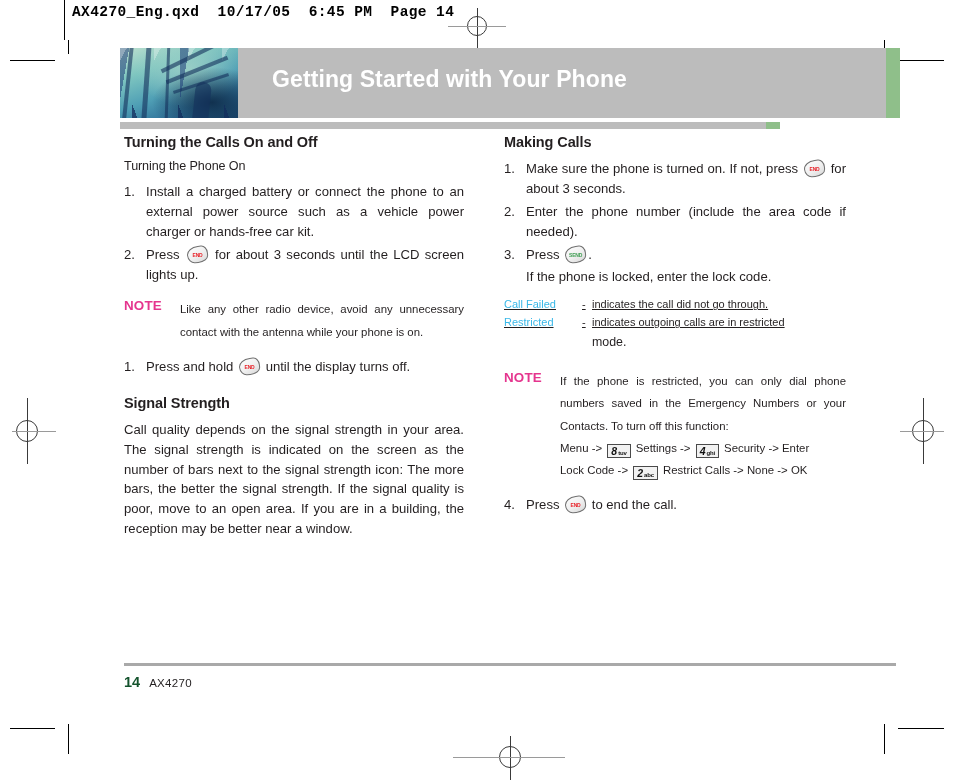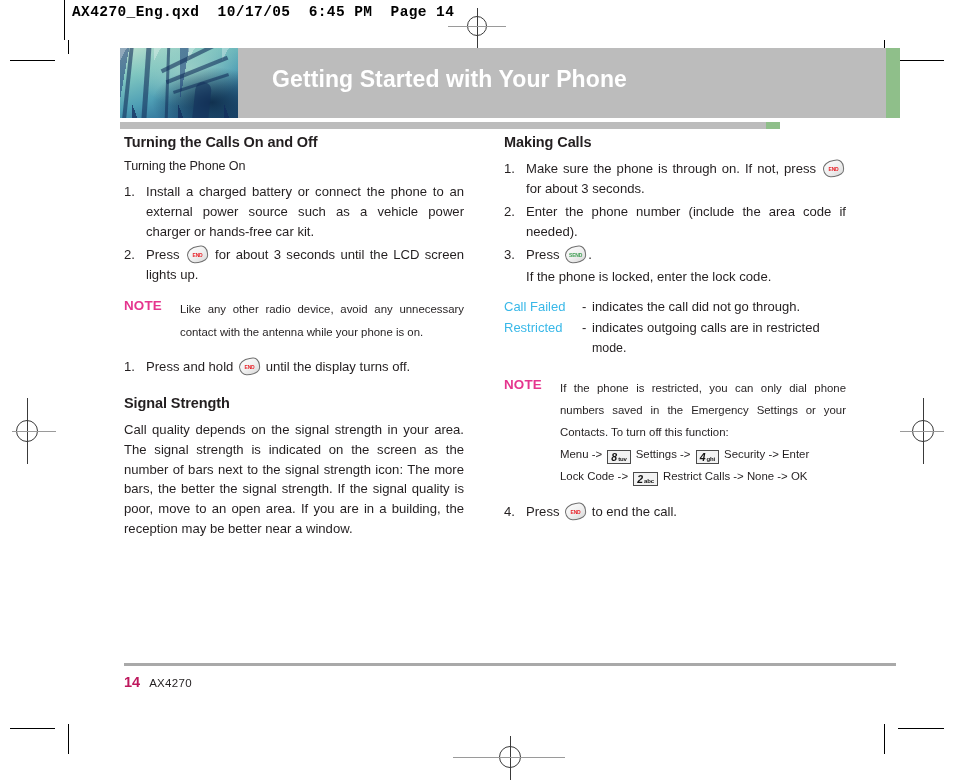--- a/index.html
+++ b/index.html
@@ -108,30 +108,30 @@
     display:inline-block;vertical-align:-3px;
     border:1px solid #4a4a4a;background:#f2f2f2;
     padding:0 3px;height:14px;line-height:13px;
     margin:0 2px;box-sizing:border-box;white-space:nowrap;
   }
   .kp .d{font-size:10.5px;font-weight:bold;font-style:italic;color:#111;}
   .kp .l{font-size:6px;font-weight:bold;color:#111;letter-spacing:-.2px;margin-left:1px;}
 
   
   .terms{margin:9px 0 0 0;}
-  .term-row{display:flex;font-size:13px;line-height:1.62;}
+  .term-row{display:flex;font-size:11px;line-height:1.62;text-decoration:underline;}
   .term-name{flex:0 0 78px;}
   .term-dash{flex:0 0 10px;}
   .term-def{flex:1 1 auto;}
   .term-cont{margin-left:88px;font-size:12.4px;line-height:1.62;}
 
   
   .footer-rule{position:absolute;left:124px;top:663px;width:772px;height:3px;background:#a9a9a9;}
   .footer{position:absolute;left:124px;top:674px;font-size:0;}
-  .footer .pg{font-size:14.5px;font-weight:bold;color:#be185d;}
+  .footer .pg{font-size:14.5px;font-weight:bold;color:#14532d;}
   .footer .bk{font-size:11.5px;color:#231f20;margin-left:9px;letter-spacing:.3px;}
 </style>
 </head>
 <body>
 
 <div class="page">
 
   <div class="prepress-rule"></div>
   <div class="prepress">AX4270_Eng.qxd  10/17/05  6:45 PM  Page 14</div>
 
@@ -219,21 +219,21 @@
     <p class="para">Call quality depends on the signal strength in your area. The signal strength is indicated on the screen as the number of bars next to the signal strength icon: The more bars, the better the signal strength. If the signal quality is poor, move to an open area. If you are in a building, the reception may be better near a window.</p>
   </div>
 
   <div class="col col-right">
 
     <h2 class="sec">Making Calls</h2>
 
     <ol class="steps">
       <li>
         <span class="num">1.</span>
-        <span>Make sure the phone is through on. If not, press</span>
+        <span>Make sure the phone is turned on. If not, press</span>
         <span class="key end"><b>END</b></span>
         <span>for about 3 seconds.</span>
       </li>
       <li>
         <span class="num">2.</span>
         <span>Enter the phone number (include the area code if needed).</span>
       </li>
       <li class="noj">
         <span class="num">3.</span>
         <span>Press</span>
@@ -252,21 +252,21 @@
         <span class="term-name cyan">Restricted</span>
         <span class="term-dash">-</span>
         <span class="term-def">indicates outgoing calls are in restricted</span>
       </div>
       <div class="term-cont">mode.</div>
     </div>
 
     <div class="note" style="margin-top:18px;">
       <div class="note-label">NOTE</div>
       <div class="note-body">
-        <div>If the phone is restricted, you can only dial phone numbers saved in the Emergency Settings or your Contacts. To turn off this function:</div>
+        <div>If the phone is restricted, you can only dial phone numbers saved in the Emergency Numbers or your Contacts. To turn off this function:</div>
         <div class="left" style="white-space:nowrap;">
           <span>Menu -&gt;</span>
           <span class="kp"><span class="d">8</span><span class="l">tuv</span></span>
           <span>Settings -&gt;</span>
           <span class="kp"><span class="d">4</span><span class="l">ghi</span></span>
           <span>Security -&gt; Enter</span>
         </div>
         <div class="left" style="white-space:nowrap;">
           <span>Lock Code -&gt;</span>
           <span class="kp"><span class="d">2</span><span class="l">abc</span></span>

